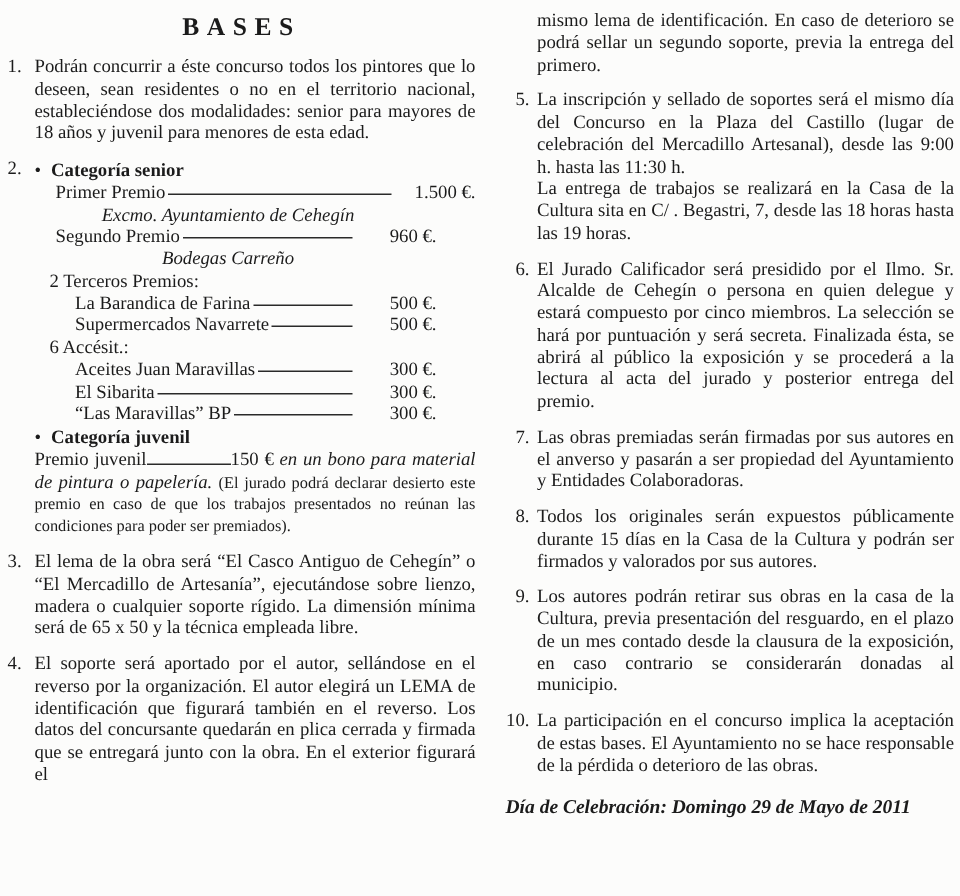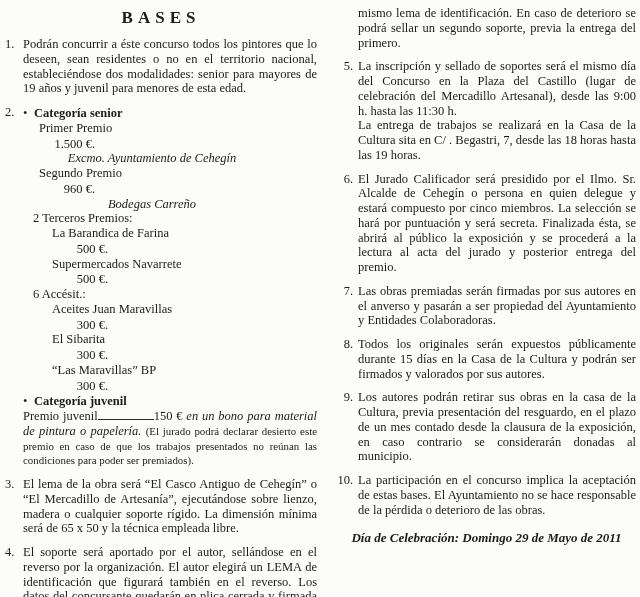--- a/index.html
+++ b/index.html
@@ -22,48 +22,48 @@
   .col-right .num{text-align:right;}
   .num{white-space:nowrap;}
   .body p{margin:0;text-align:justify;}
   .cont-para{margin:0 0 9px 21px;text-align:justify;}
   .subpara{margin:6px 0 0 0;text-align:justify;}
   
   .bullet-line{display:flex;margin-top:1px;}
   .bullet{width:11px;flex:none;}
   .cat-head{font-weight:bold;}
   .prize-rows{padding-right:26px;}
-  .prize-row{display:flex;align-items:baseline;margin-left:14px;flex-direction:column;}
+  .prize-row{display:flex;align-items:baseline;margin-left:14px;}
   .prize-row.lvl2{margin-left:27px;}
   .prize-row.full{margin-right:-26px;}
   .leader{flex:1;border-bottom:1px solid #2a2a2a;transform:translateY(-2px);margin-left:2px;}
   .amount{min-width:56px;text-align:right;white-space:nowrap;flex:none;}
   .sponsor{font-style:italic;text-align:center;padding-right:10px;}
   .subhead{margin-left:10px;}
   .prelabel2{margin-left:27px;}
   .juvenil-para{margin:0 0 0 14px;text-align:justify;}
   .inline-leader{display:inline-block;width:56px;border-bottom:1px solid #2a2a2a;height:9px;}
   .italic{font-style:italic;}
   .fine{font-size:10.9px;}
   
-  .footer{margin-top:13px;text-align:center;font-weight:bold;font-style:italic;font-size:13px;}
+  .footer{margin-top:13px;text-align:left;font-weight:bold;font-style:italic;font-size:13px;}
   .footer .fline{margin:0 0 7px 0;}
 </style>
 </head>
 <body>
 
 <div class="page">
 
   <div class="col-left">
     <div class="doc-title">BASES</div>
 
     <div class="item">
       <span class="num">1.</span>
       <div class="body">
-          <p>Podrán concurrir a éste concurso todos los pintores que lo deseen, sean residentes o no en el territorio nacional, estableciéndose dos modalidades: senior para mayores de 19 años y juvenil para menores de esta edad.</p>
+          <p>Podrán concurrir a éste concurso todos los pintores que lo deseen, sean residentes o no en el territorio nacional, estableciéndose dos modalidades: senior para mayores de 18 años y juvenil para menores de esta edad.</p>
         </div>
     </div>
 
     <div class="item">
       <span class="num">2.</span>
       <div class="body">
 
         <div class="bullet-line">
           <span class="bullet">•</span>
           <span class="cat-head">Categoría senior</span>

